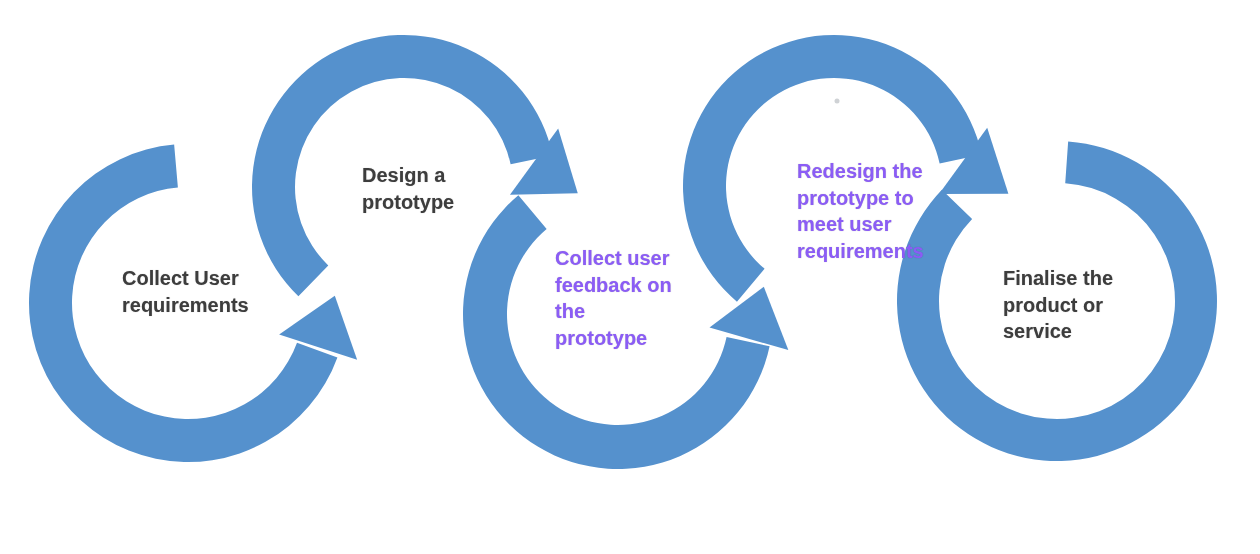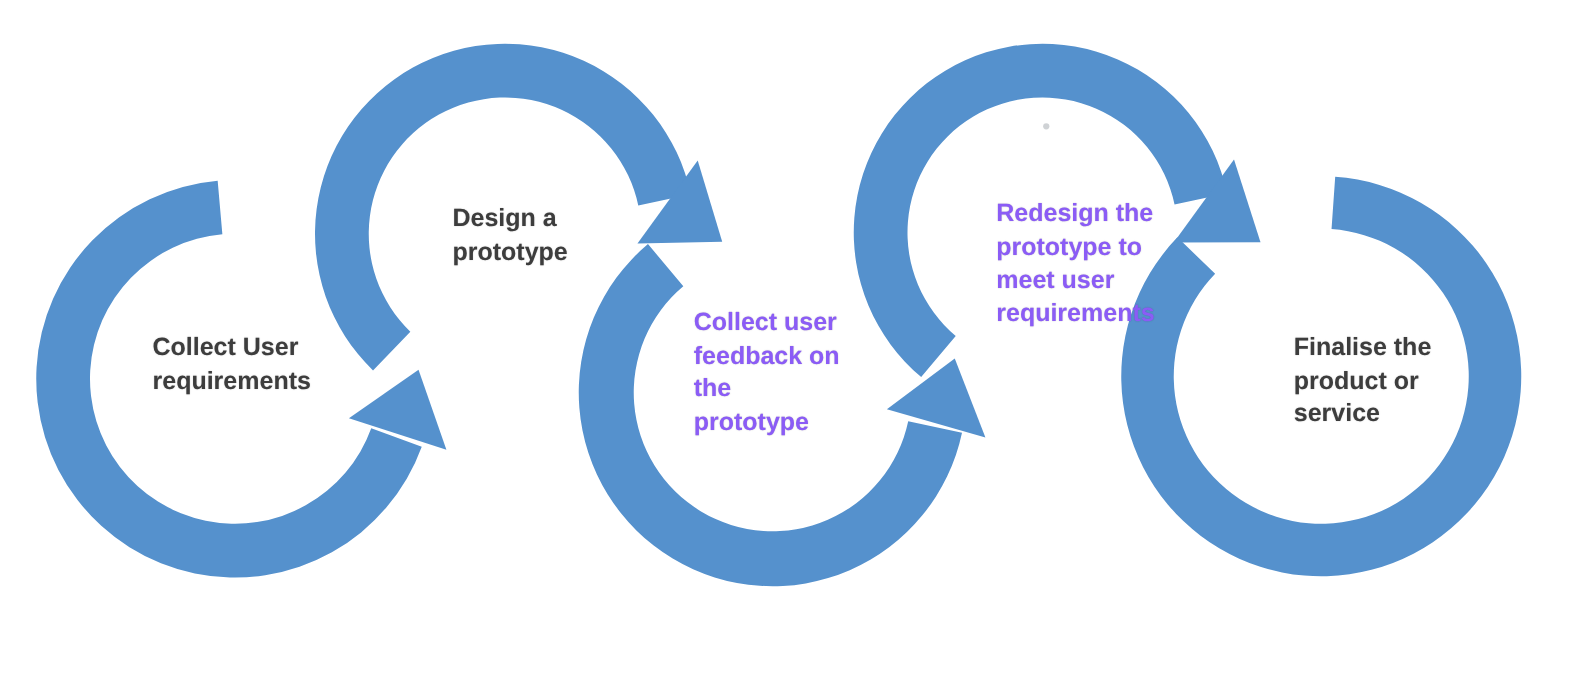--- a/index.html
+++ b/index.html
@@ -58,16 +58,16 @@
   <div class="stage-label" id="stage-label-2" style="left: 555px; top: 245px; color: #8b5cf6;">Collect user
 feedback on
 the
 prototype</div>
 
   <div class="stage-label" id="stage-label-3" style="left: 768px; top: 158px; color: #8b5cf6; margin-left: 29px;">Redesign the
 prototype to
 meet user
 requirements</div>
 
-  <div class="stage-label" id="stage-label-4" style="left: 1003px; top: 265px; color: rgb(61, 61, 61); margin-left: 32px;">Finalise the
+  <div class="stage-label" id="stage-label-4" style="left: 1003px; top: 265px; color: rgb(61, 61, 61);">Finalise the
 product or
 service</div>
 </div>
 
 </body></html>

